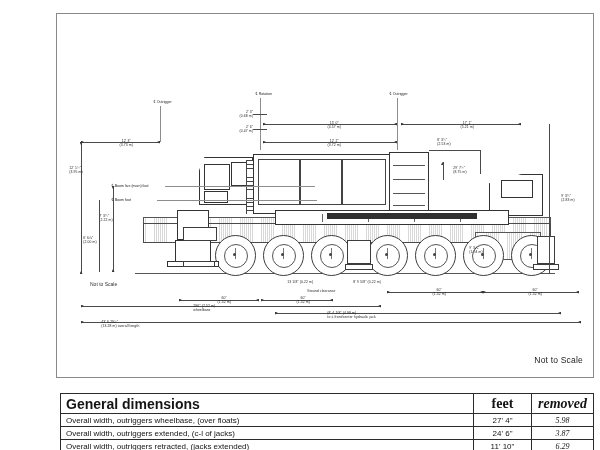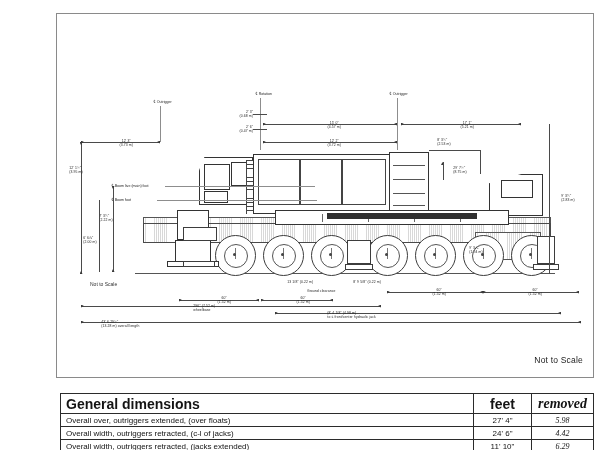--- a/index.html
+++ b/index.html
@@ -84,21 +84,21 @@
   .rearwork{position:absolute;left:418px;top:218px;width:64px;height:26px;
             background:repeating-linear-gradient(90deg,#fff 0 1.4px,#dadada 1.4px 2.1px);
             border:.7px solid #555;}
 
   
   .table{position:absolute;left:60px;top:393px;width:534px;border-collapse:collapse;
          font-size:8px;}
   .table td,.table th{border:.8px solid #2b2b2b;padding:1.5px 5px;text-align:left;
                       font-weight:normal;color:#141414;}
   .table thead th{font-weight:bold;font-size:14px;}
-  .table thead th.num{text-align:center;}
+  .table thead th.num{text-align:center;font-family:Liberation Serif, serif;}
   .table td.num{text-align:center;font-family:"Liberation Serif",serif;font-style:italic;}
   .table td.ft{text-align:center;font-style:normal;font-family:"Liberation Sans",sans-serif;}
   .table th.met{font-family:"Liberation Serif",serif;font-style:italic;}
   .col-ft{width:58px;} .col-m{width:62px;}
 </style>
 </head>
 <body>
 
 <div class="page">
 
@@ -369,28 +369,28 @@
       </colgroup>
     <thead>
       <tr>
         <th>General dimensions</th>
         <th class="num">feet</th>
         <th class="num met">removed</th>
       </tr>
     </thead>
     <tbody>
       <tr>
-        <td>Overall over, outriggers extended, (over floats)</td>
+        <td>Overall width, outriggers wheelbase, (over floats)</td>
         <td class="num ft">27' 4"</td>
         <td class="num">5.98</td>
       </tr>
       <tr>
-        <td>Overall width, outriggers retracted, (c-l of jacks)</td>
+        <td>Overall width, outriggers extended, (c-l of jacks)</td>
         <td class="num ft">24' 6"</td>
-        <td class="num">4.42</td>
+        <td class="num">3.87</td>
       </tr>
       <tr>
         <td>Overall width, outriggers retracted, (jacks extended)</td>
         <td class="num ft">11' 10"</td>
         <td class="num">6.29</td>
       </tr>
     </tbody>
   </table>
 
 </div>

